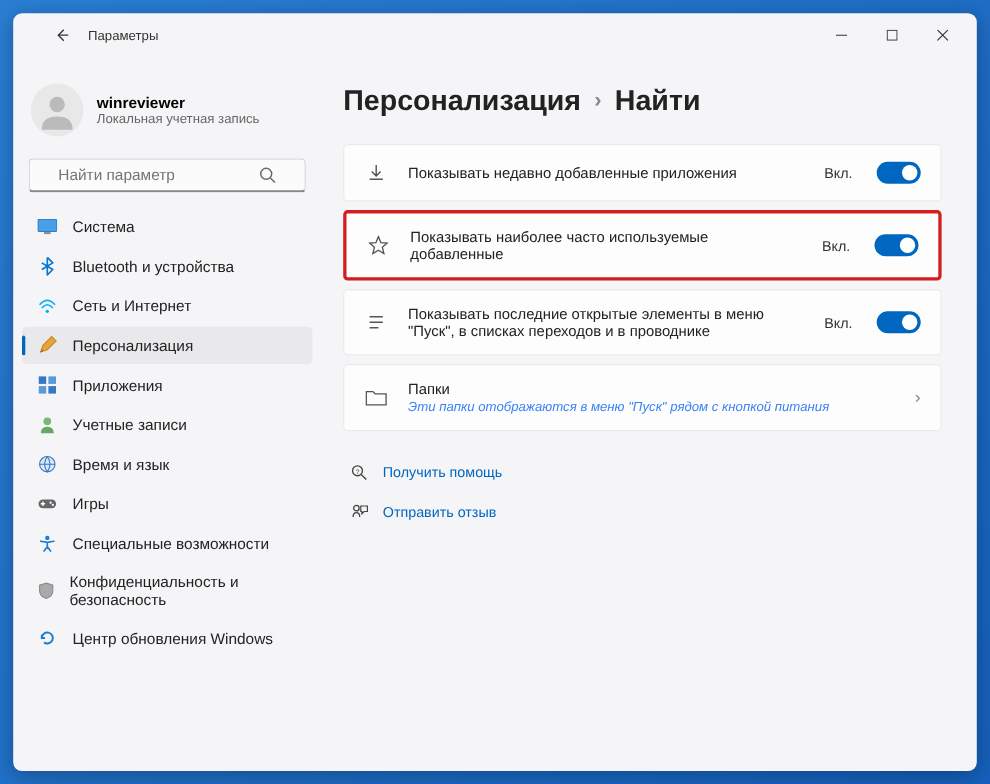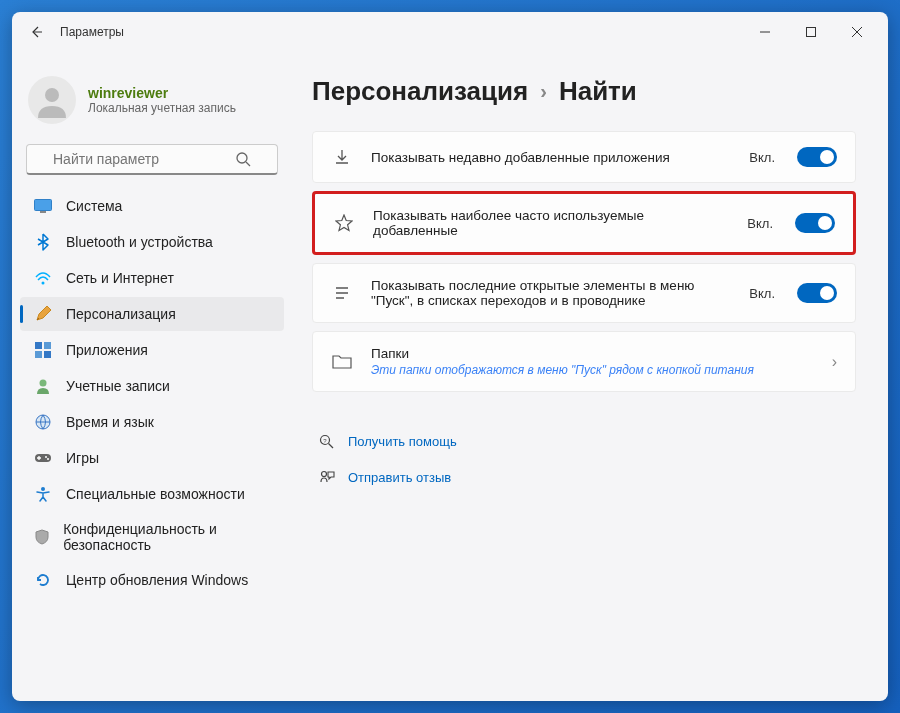--- a/index.html
+++ b/index.html
@@ -1,28 +1,28 @@
 <!DOCTYPE html>
 <html><head>
 <meta charset="utf-8">
 <style>
 * { box-sizing: border-box; margin: 0; padding: 0; font-family: "Segoe UI", sans-serif; }
 body { background: linear-gradient(135deg, #2a7fd4 0%, #1560bd 100%); width: 900px; height: 713px; padding: 12px; }
 .window { background: #f5f5f7; width: 100%; height: 100%; border-radius: 8px; display: flex; flex-direction: column; overflow: hidden; box-shadow: 0 4px 20px rgba(0,0,0,0.3); }
-.titlebar { height: 40px; display: flex; align-items: center; padding: 0 8px; }
+.titlebar { height: 40px; display: flex; align-items: center; padding: 0 8px; margin-left: 20px; }
 .back-btn { width: 32px; height: 32px; display: flex; align-items: center; justify-content: center; cursor: pointer; border-radius: 4px; }
 .app-title { font-size: 12px; color: #333; margin-left: 8px; }
 .win-controls { margin-left: auto; display: flex; }
 .win-btn { width: 46px; height: 32px; display: flex; align-items: center; justify-content: center; cursor: pointer; }
 .body-area { flex: 1; display: flex; overflow: hidden; }
 .sidebar { width: 280px; padding: 12px 8px; display: flex; flex-direction: column; }
 .user-block { display: flex; align-items: center; padding: 12px 8px 16px; gap: 12px; }
 .avatar { width: 48px; height: 48px; border-radius: 50%; background: #e8e8e8; display: flex; align-items: center; justify-content: center; }
 .user-info { display: flex; flex-direction: column; }
-.username { font-size: 14px; font-weight: 600; color: #4d7c0f; }
+.username { font-size: 14px; font-weight: 600; color: #000000; }
 .account-type { font-size: 12px; color: #666; }
 .search-box { display: flex; align-items: center; border: 1px solid #ccc; border-bottom: 2px solid #888; border-radius: 4px; padding: 6px 26px; margin: 4px 6px 14px; background: #fbfbfb; }
 .search-box input { border: none; outline: none; background: transparent; flex: 1; font-size: 14px; }
 .nav-list { display: flex; flex-direction: column; gap: 2px; }
 .nav-item { display: flex; align-items: center; gap: 14px; padding: 8px 14px; border-radius: 4px; cursor: pointer; font-size: 14px; color: #222; position: relative; }
 .nav-item.active { background: #e9e9eb; }
 .nav-item.active::before { content: ""; position: absolute; left: 0; top: 8px; bottom: 8px; width: 3px; background: #0067c0; border-radius: 2px; }
 .nav-icon { width: 18px; height: 18px; display: flex; align-items: center; justify-content: center; }
 .content { flex: 1; padding: 24px 32px 24px 20px; overflow-y: auto; }
 .breadcrumb { font-size: 26px; font-weight: 600; color: #222; margin-bottom: 24px; display: flex; align-items: center; gap: 12px; }
@@ -31,21 +31,21 @@
 .setting-card { background: #fdfdfd; border: 1px solid #eaeaea; border-radius: 4px; padding: 14px 18px; margin-bottom: 8px; display: flex; align-items: center; gap: 18px; }
 .setting-card.highlighted { border: 3px solid #d21e1e; }
 .card-icon { width: 22px; height: 22px; display: flex; align-items: center; justify-content: center; color: #555; flex-shrink: 0; }
 .card-text { flex: 1; display: flex; flex-direction: column; gap: 2px; }
 .card-title { font-size: 13.5px; color: #222; }
 .card-sub { font-size: 12px; color: #3b82f6; font-style: italic; }
 .card-state { font-size: 13px; color: #333; margin-right: 4px; }
 .toggle { width: 40px; height: 20px; background: #0067c0; border-radius: 10px; position: relative; cursor: pointer; flex-shrink: 0; }
 .toggle::after { content: ""; position: absolute; right: 3px; top: 3px; width: 14px; height: 14px; background: #fff; border-radius: 50%; }
 .chevron { color: #888; font-size: 16px; }
-.help-links { margin-top: 36px; display: flex; flex-direction: column; gap: 10px; }
+.help-links { margin-top: 24px; display: flex; flex-direction: column; gap: 10px; }
 .help-link { display: flex; align-items: center; gap: 12px; font-size: 13px; color: #0067c0; cursor: pointer; padding: 4px 6px; }
 .help-icon { width: 18px; height: 18px; display: flex; align-items: center; justify-content: center; color: #444; }
 </style>
 </head>
 <body>
 
 <div class="window">
   <div class="titlebar">
     <div class="back-btn">
       <svg width="16" height="16" viewBox="0 0 16 16">

